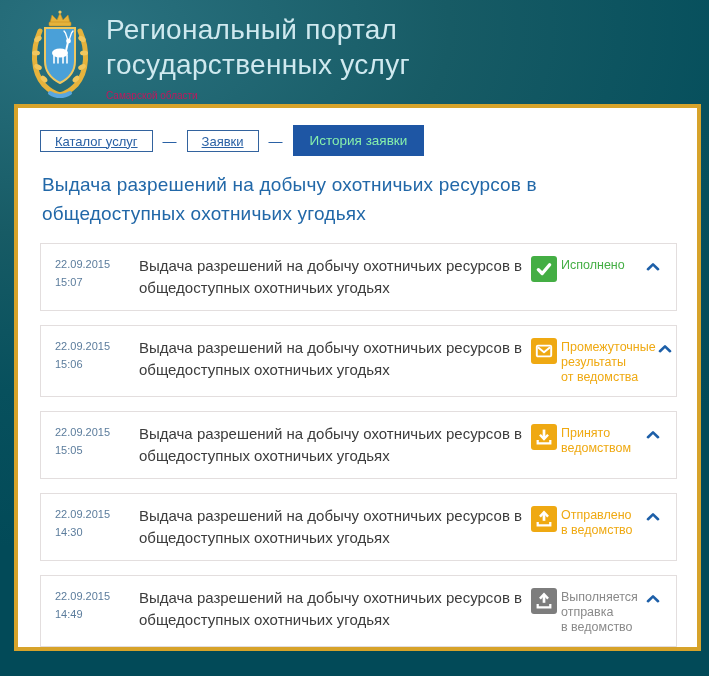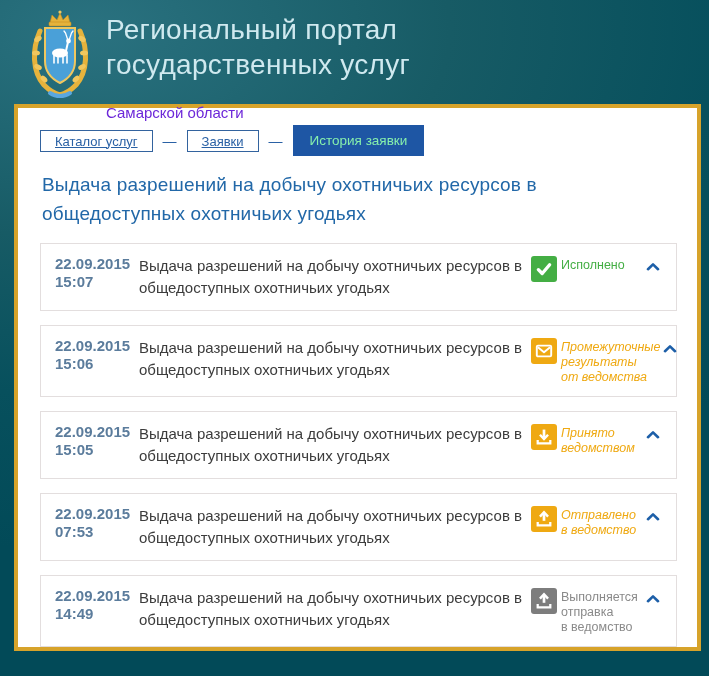--- a/index.html
+++ b/index.html
@@ -6,21 +6,21 @@
   body{
     width:709px;height:676px;overflow:hidden;
     font-family:"Liberation Sans",sans-serif;
     background:radial-gradient(900px 520px at 90px 30px,#2a7280 0%,#175b65 40%,#07505d 70%,#024a58 100%);
   }
   
   .hdr{display:flex;align-items:flex-start;padding:9px 0 0 30px;height:104px;box-sizing:border-box;border-radius:12px;}
   .logo{width:60px;height:94px;margin-right:16px;flex:none;cursor:pointer;}
   .titles{padding-top:3px;}
   .portal-title{color:#cfe9ef;font-size:28px;line-height:35px;font-weight:400;letter-spacing:.3px;}
-  .portal-subtitle{color:#6d28d9;font-size:15px;margin-top:22px;}
+  .portal-subtitle{color:#be185d;font-size:10px;margin-top:8px;}
   
   .panel{
     margin:0 8px 16px 14px;height:547px;box-sizing:border-box;
     background:#fff;border:4px solid #d7a32a;
     padding:15px 20px 20px 22px;
   }
   
   .crumbs{display:flex;align-items:center;margin:2px 0 14px 0;}
   .crumb-box{border:1px solid #33639e;padding:1px 14px;text-decoration:none;cursor:pointer;background:#fff;}
   .crumb-link{color:#2a61a5;text-decoration:underline;font-size:13px;}
@@ -30,30 +30,30 @@
   .page-title{
     color:#2268a8;font-size:19px;line-height:29px;font-weight:400;
     margin:4px 0 15px 2px;max-width:630px;letter-spacing:.2px;
   }
   
   .card{
     display:flex;align-items:flex-start;border:1px solid #e3dede;background:#fff;
     margin-bottom:14px;padding:11px 10px 11px 14px;min-height:64px;box-sizing:border-box;cursor:pointer;
   }
   .card:last-child{margin-bottom:0;}
-  .card-date{width:84px;flex:none;color:#5b7c9c;font-size:15px;line-height:18px;font-weight:bold;}
+  .card-date{width:84px;flex:none;color:#5b7c9c;font-size:11px;line-height:18px;}
   .card-text{width:392px;flex:none;color:#3c3c3c;font-size:15px;line-height:22px;padding-right:8px;box-sizing:border-box;}
   .card-status{flex:1;display:flex;gap:4px;align-items:flex-start;padding-top:1px;}
   .status-ico{width:26px;height:26px;border-radius:3px;flex:none;display:flex;align-items:center;justify-content:center;}
   .status-ico.green{background:#44ae44;}
   .status-ico.orange{background:#efa912;}
   .status-ico.gray{background:#7d7d7d;}
   .status-label{font-size:12.5px;line-height:15px;white-space:pre-line;padding-top:2px;}
   .status-label.green{color:#44ae44;}
-  .status-label.orange{color:#efa912;font-style:italic;}
+  .status-label.orange{color:#efa912;}
   .status-label.gray{color:#8a8a8a;}
   .chevron{width:16px;flex:none;margin:2px 4px 0 2px;}
 </style>
 </head>
 <body>
 
 <div class="page">
 
   <header class="hdr">
     <div class="logo">
@@ -177,21 +177,21 @@
     <span class="chevron">
       <svg viewBox="0 0 14 9" width="14" height="9">
               <path d="M2 7.2 L7 2.4 L12 7.2" fill="none" stroke="#1d5fa8" stroke-width="2.6" stroke-linecap="round" stroke-linejoin="round"></path>
             </svg>
     </span>
   </div>
 
   <div class="card">
     <div class="card-date">
       <div>22.09.2015</div>
-      <div>07:53</div>
+      <div>14:30</div>
     </div>
     <div class="card-text">Выдача разрешений на добычу охотничьих ресурсов в общедоступных охотничьих угодьях</div>
     <div class="card-status">
       <span class="status-ico orange">
               <svg viewBox="0 0 16 16" width="18" height="18">
                 <path d="M8 9.6 V2.8" stroke="#fff" stroke-width="2.4"></path>
                 <path d="M4.4 5.8 L8 2 L11.6 5.8" fill="none" stroke="#fff" stroke-width="2.2"></path>
                 <path d="M2.4 10.6 V13.6 H13.6 V10.6" fill="none" stroke="#fff" stroke-width="2"></path>
               </svg>
             </span>

